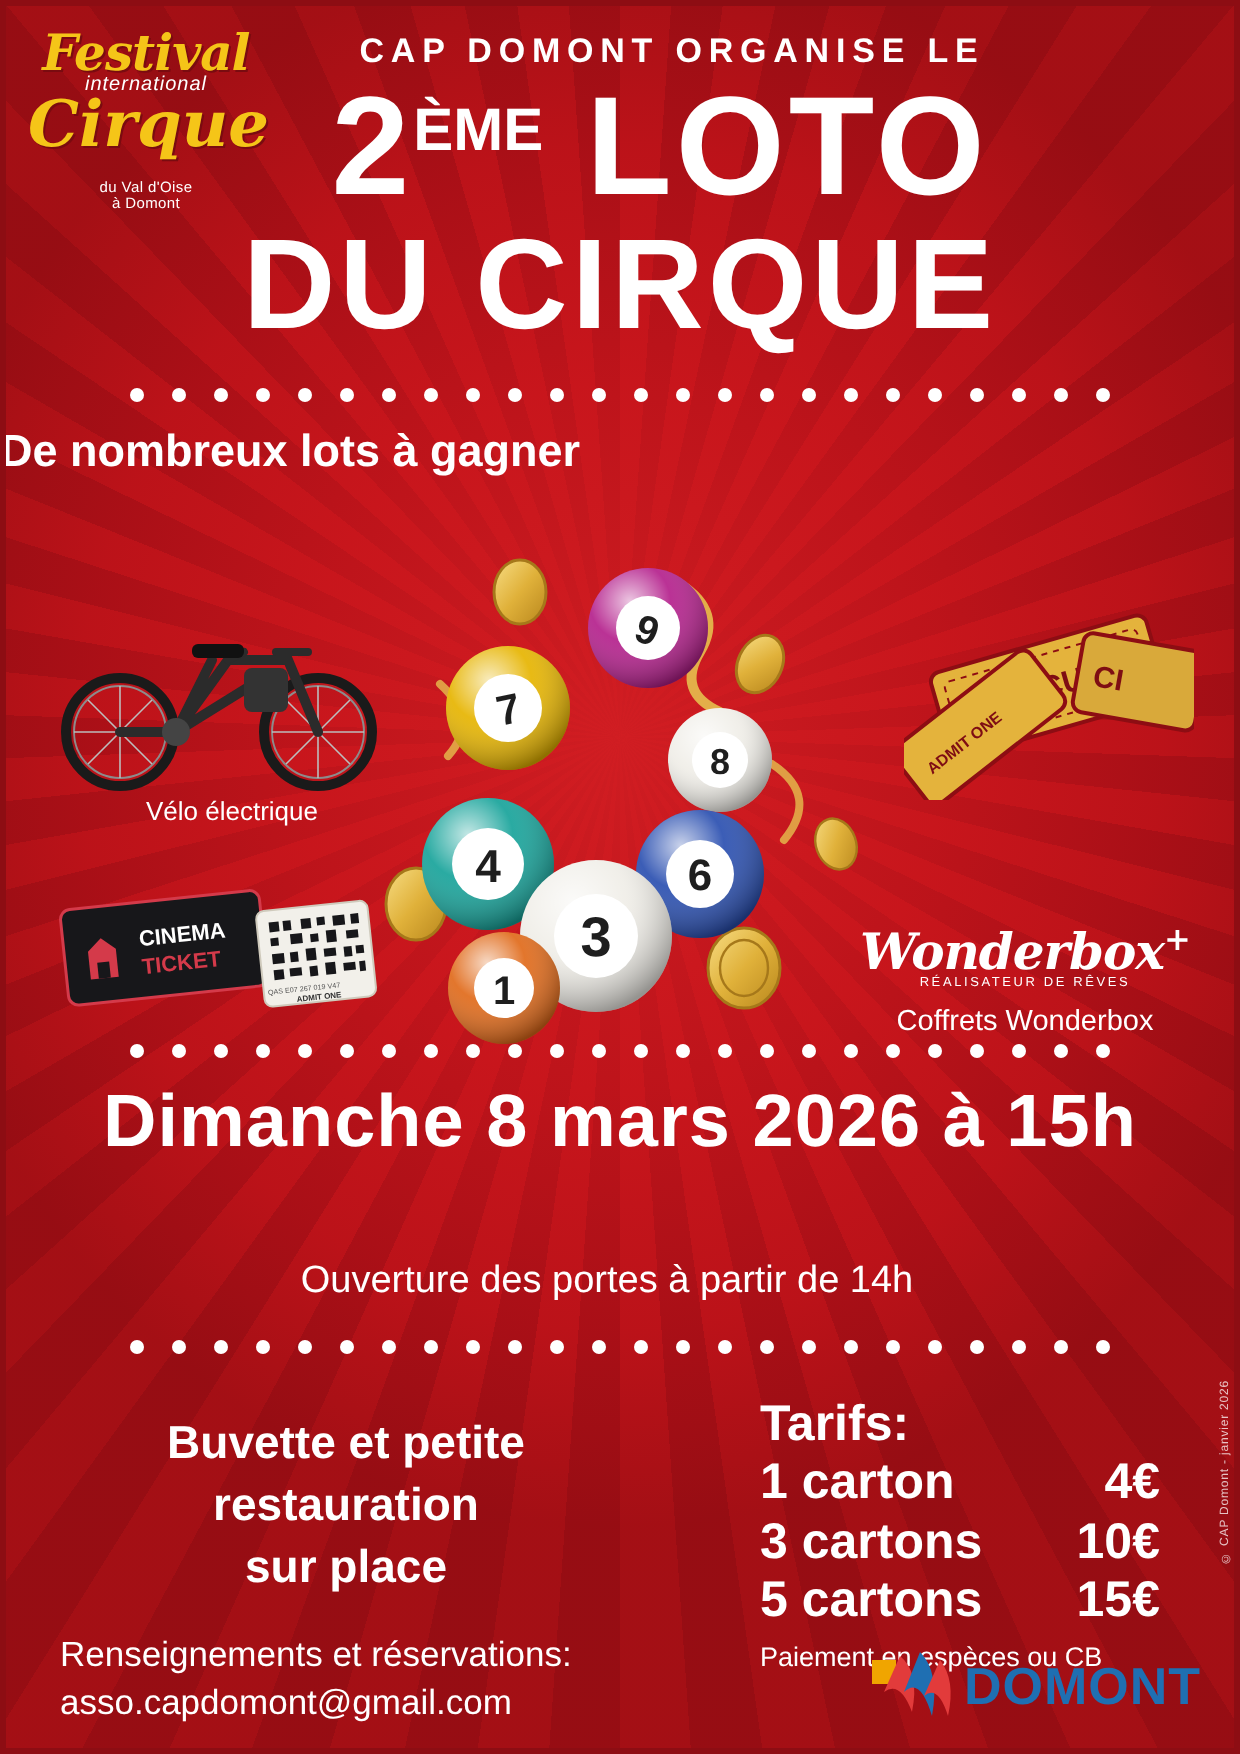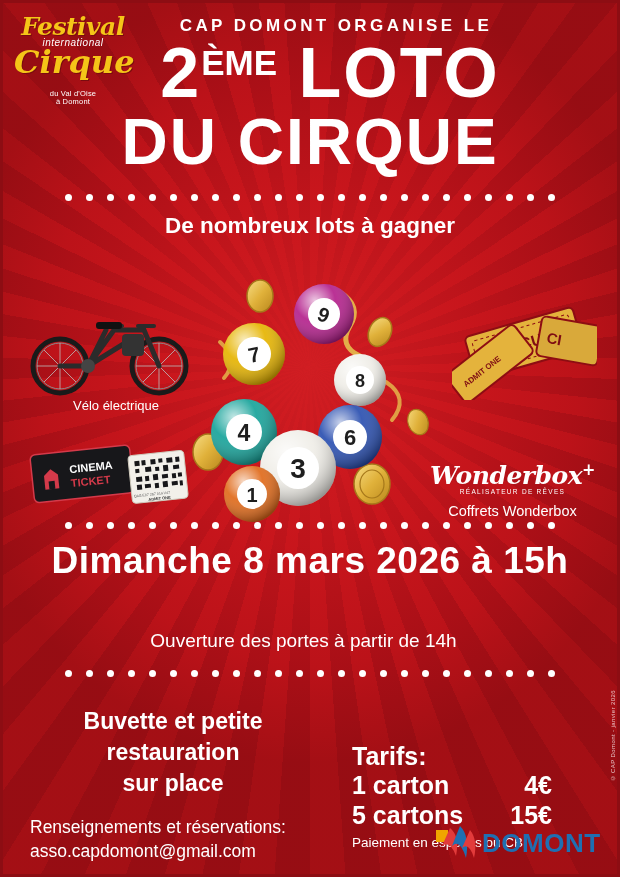--- a/index.html
+++ b/index.html
@@ -67,40 +67,40 @@
     letter-spacing: 3.4px;
     font-weight: bold;
     padding-left: 52px;
   }
   .title1 {
     top: 38px; left: 0; width: 620px; text-align: center;
     color: #ffffff; font-weight: bold;
     font-size: 70px; letter-spacing: 2px; line-height: 1;
     padding-left: 40px;
   }
-  .title1 .ord { font-size: 35px; vertical-align: 22px; letter-spacing: 0; }
+  .title1 .ord { font-size: 30px; vertical-align: 22px; letter-spacing: 0; }
   .title2 {
     top: 110px; left: 0; width: 620px; text-align: center;
     color: #ffffff; font-weight: bold;
     font-size: 64px; letter-spacing: 2px; line-height: 1;
   }
 
   
   .dots {
     left: 0; width: 620px; height: 10px;
     display: flex; justify-content: center; align-items: center; gap: 14px;
   }
   .dots i { width: 7px; height: 7px; border-radius: 50%; background: #fff; display: block; }
   .dots.d1 { top: 192px; }
   .dots.d2 { top: 520px; }
   .dots.d3 { top: 668px; }
 
   
   .sub {
-    top: 212px; left: 0; width: 620px; text-align: center;
+    top: 212px; left: 0; width: 620px; 
     color: #ffffff; font-size: 22.5px; font-weight: bold; line-height: 1.28;
   }
 
   
   .bike { left: 26px; top: 300px; width: 170px; height: 100px; }
   .bike-caption {
     left: 36px; top: 398px; width: 160px; text-align: center;
     color: #ffffff; font-size: 13px;
   }
   .cinema { left: 26px; top: 440px; width: 180px; height: 70px; }
@@ -131,21 +131,21 @@
     top: 630px; left: 0; width: 607px; text-align: center;
     color: #fff; font-size: 19px;
   }
 
   
   .buvette {
     top: 706px; left: 38px; width: 270px; text-align: center;
     color: #fff; font-size: 23px; font-weight: bold; line-height: 1.35;
   }
   .tarifs {
-    top: 698px; left: 352px; width: 230px; color: #fff; margin-top: 44px;
+    top: 698px; left: 380px; width: 230px; color: #fff;
   }
   .tarifs .t-title { font-size: 25px; font-weight: bold; }
   .tarifs .row {
     display: flex; justify-content: space-between;
     font-size: 25px; font-weight: bold; line-height: 1.18;
     width: 200px;
   }
   .tarifs .pay { font-size: 13.5px; margin-top: 5px; }
 
   .contact {
@@ -435,20 +435,24 @@
     <div>sur place</div>
   </div>
 
   <div class="layer tarifs">
     <div class="t-title">Tarifs:</div>
     <div class="row">
       <span>1 carton</span>
       <span>4€</span>
     </div>
     <div class="row">
+      <span>3 cartons</span>
+      <span>10€</span>
+    </div>
+    <div class="row">
       <span>5 cartons</span>
       <span>15€</span>
     </div>
     <div class="pay">Paiement en espèces ou CB</div>
   </div>
 
   <div class="layer contact">
     <div>Renseignements et réservations:</div>
     <div>asso.capdomont@gmail.com</div>
   </div>

